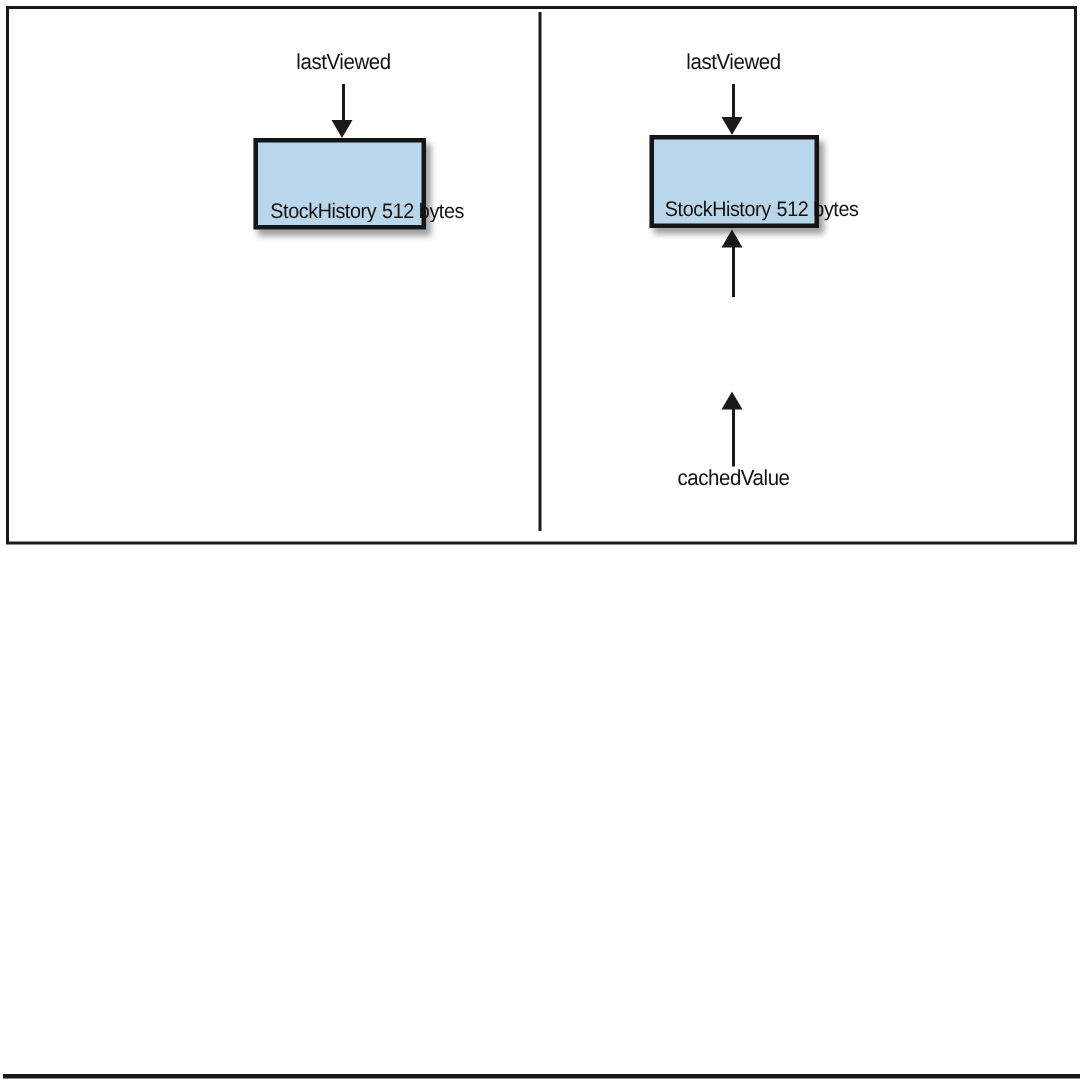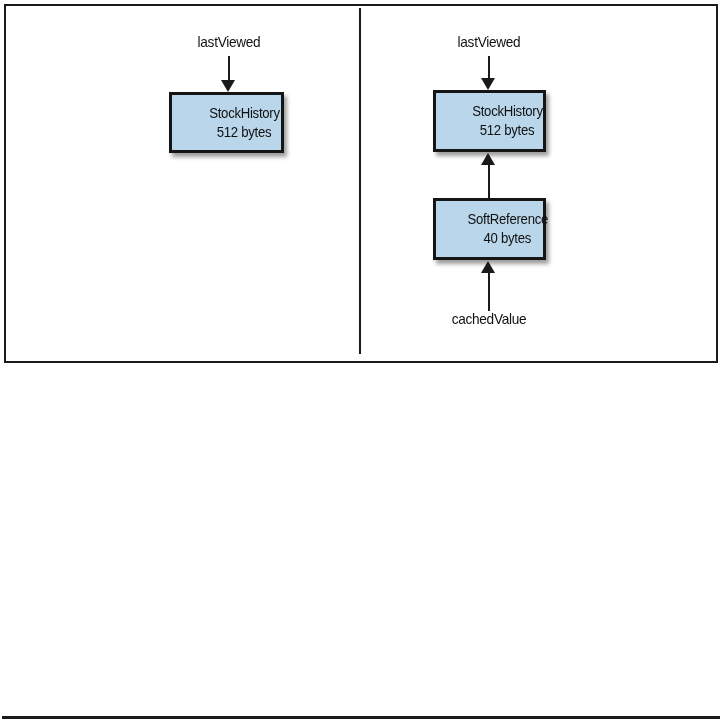--- a/index.html
+++ b/index.html
@@ -68,22 +68,21 @@
     border-right: 7px solid transparent;
     border-bottom: 12px solid var(--line-color, #1a1a1a);
   }
   .node-box {
     position: absolute;
     box-sizing: border-box;
     background: var(--box-fill, #b9d6ea);
     border: 3px solid var(--box-border, #151515);
     box-shadow: 3px 4px 4px rgba(0, 0, 0, 0.38);
     display: flex;
-    flex-direction: column;
-    align-items: center;
+    align-items: flex-end;
     justify-content: center;
     text-align: center;
     padding-left: 36px;
   }
   .node-box .box-line {
     font-size: 14px;
     line-height: 19px;
     letter-spacing: -0.3px;
     transform: scaleX(0.94);
     transform-origin: center;
@@ -122,24 +121,20 @@
   <div class="head-down" style="left:481px; top:78px;"></div>
 
   <div class="node-box" style="left:433px; top:90px; width:113px; height:62px;">
     <div class="box-line">StockHistory</div>
     <div class="box-line">512 bytes</div>
   </div>
 
   <div class="head-up" style="left:481px; top:153px;"></div>
   <div class="shaft" style="left:488px; top:163px; height:35px;"></div>
 
-  <div class="node-box" style="left:433px; top:198px; width:113px; height:62px;">
-    <div class="box-line">SoftReference</div>
-    <div class="box-line">40 bytes</div>
-  </div>
 
   <div class="head-up" style="left:481px; top:261px;"></div>
   <div class="shaft" style="left:488px; top:271px; height:40px;"></div>
 
   <div class="pointer-label" style="left:429px; top:311px;">cachedValue</div>
 
   <div class="bottom-rule"></div>
 
 </div>
 

